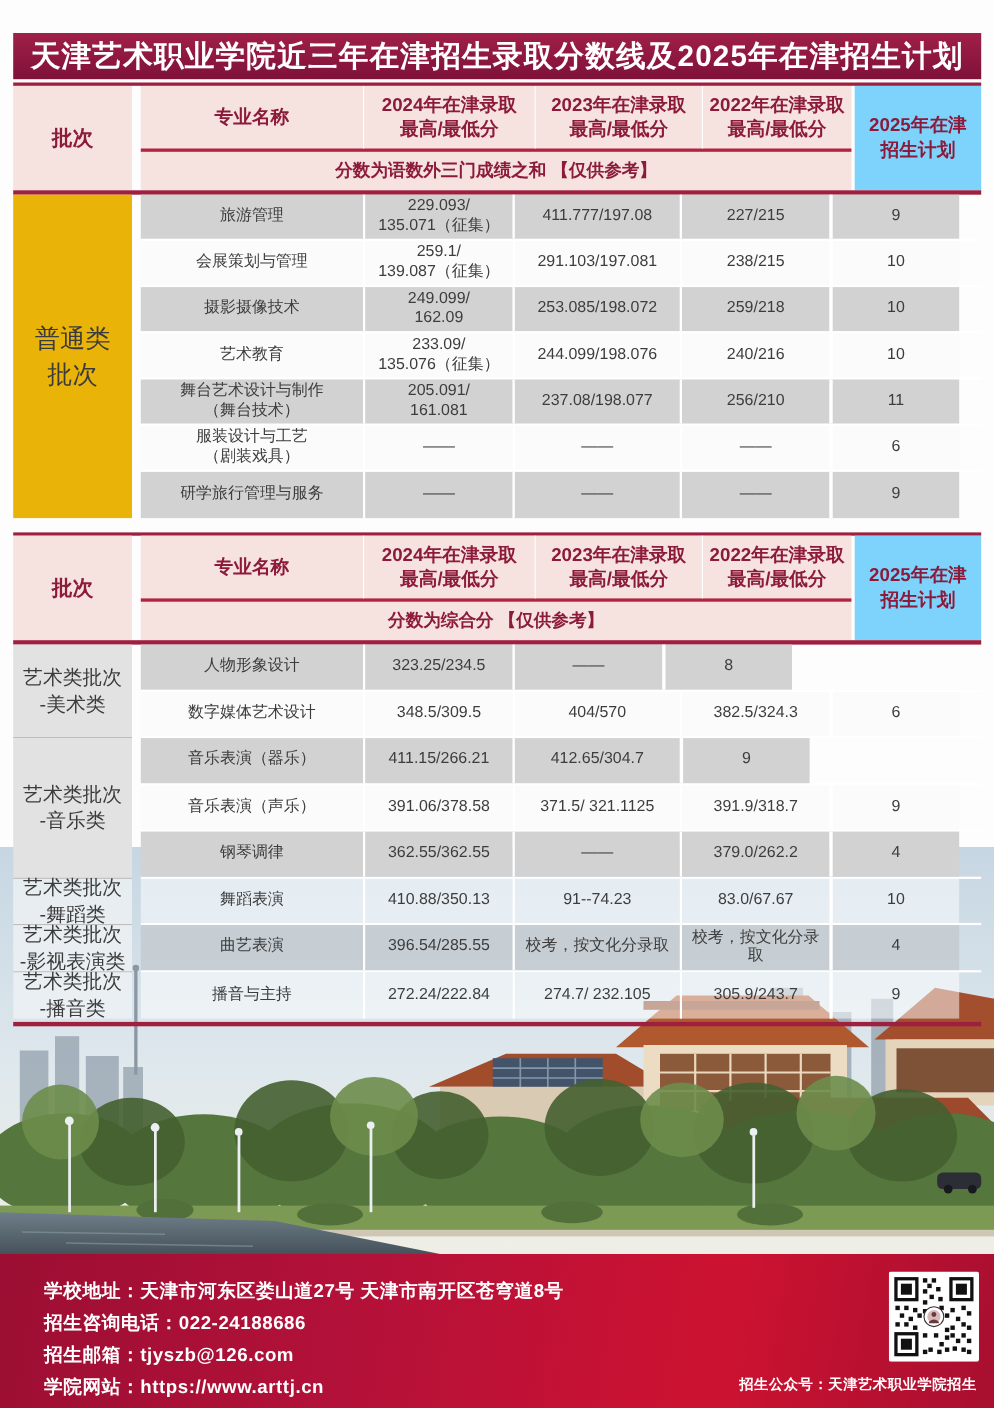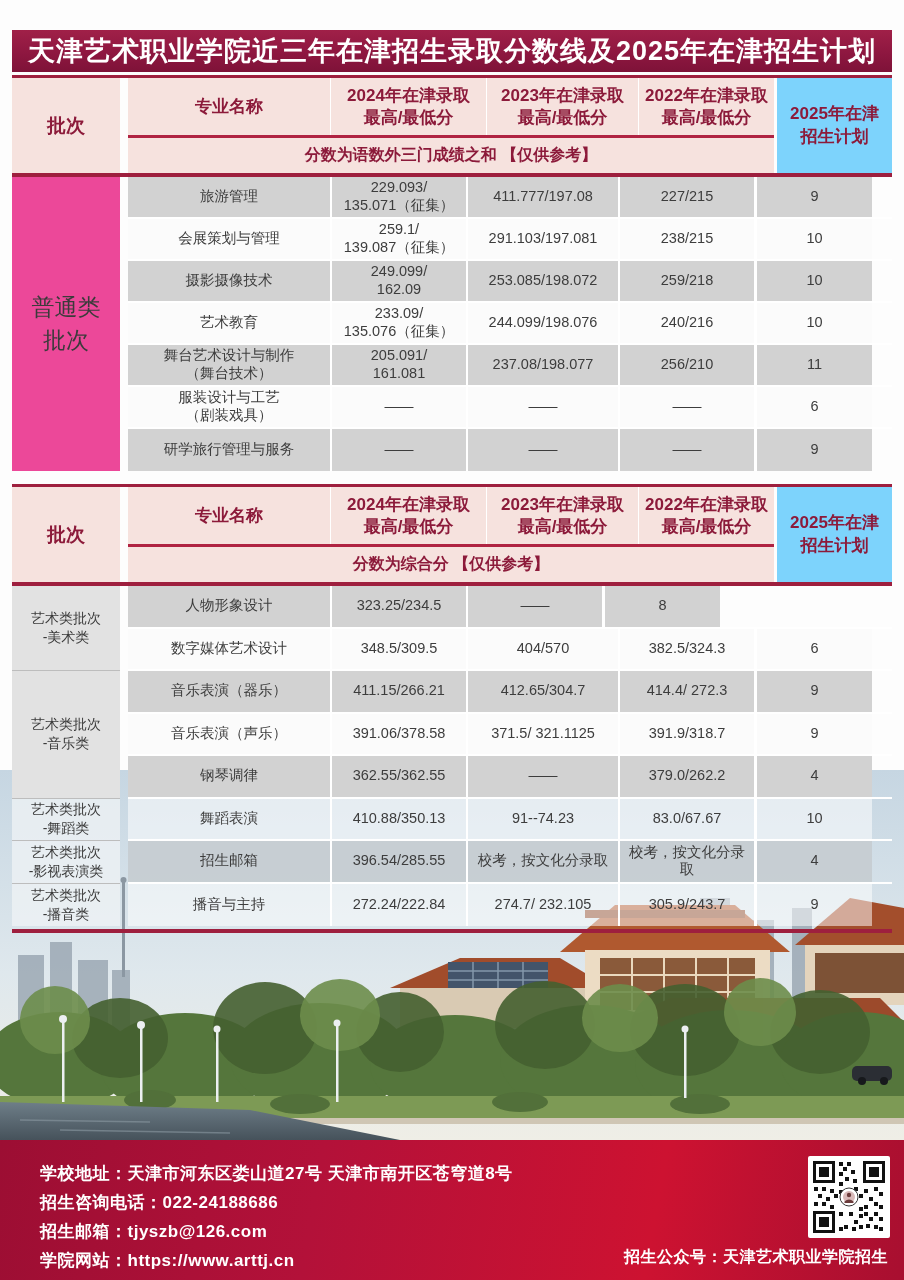--- a/index.html
+++ b/index.html
@@ -53,27 +53,27 @@
   .t2 .thead { top:3px; }
   .t2 .rule-mid { top:98px; }
   .t2 .rule-bottom { top:445px; }
 
   .tbody { position:absolute; left:0; width:880px; }
   .t1 .tbody { top:99px; height:294px; }
   .t2 .tbody { top:102px; height:340px; }
 
   .batch-col {
     position:absolute; left:0; top:0; width:108px; height:100%;
-    background:#ec4899; color:#3b3b3b;
+    background:#eab308; color:#3b3b3b;
     display:flex; align-items:center; justify-content:center; text-align:center;
   }
   .t1 .batch-col { font-size:23px; line-height:1.45; }
   .batch-groups { position:absolute; left:0; top:0; width:108px; height:100%; display:flex; flex-direction:column; }
   .batch-group {
-    background:#e2e2e2; color:#3b3b3b; font-size:14px; line-height:1.35; text-align:center;
+    background:#e2e2e2; color:#3b3b3b; font-size:18px; line-height:1.35; text-align:center;
     display:flex; align-items:center; justify-content:center; border-bottom:1px solid #bdbdbd;
   }
   .batch-group:last-child { border-bottom:none; }
   .bg-h85 { height:85px; } .bg-h128 { height:127.5px; } .bg-h42 { height:42.5px; }
   .batch-group.glass { background:rgba(238,242,245,0.78); }
 
   .rows { position:absolute; left:116px; top:0; width:764px; }
   .row { display:flex; width:764px; border-bottom:2px solid #fff; }
   .t1 .row { height:42px; } .t2 .row { height:42.5px; }
   .row:last-child { border-bottom:none; }
@@ -94,21 +94,21 @@
 
   
   .footer {
     position:absolute; left:0; top:1140px; width:904px; height:140px; z-index:4;
     background:linear-gradient(100deg,#9c0e33 0%,#b31139 35%,#cd1231 72%,#a80f30 100%);
     color:#fff;
   }
   .footer-lines { position:absolute; left:40px; top:20px; display:flex; flex-direction:column; gap:2px; }
   .footer-line { font-size:17px; font-weight:bold; line-height:27px; letter-spacing:0.5px; }
   .qr { position:absolute; right:14px; top:16px; width:82px; height:82px; }
-  .wechat { position:absolute; right:16px; bottom:12px; font-size:16px; font-weight:bold; letter-spacing:0.5px; }
+  .wechat { position:absolute; right:16px; bottom:12px; font-size:13px; font-weight:bold; letter-spacing:0.5px; }
 </style>
 </head>
 <body>
 
 <svg class="photo" viewBox="0 0 904 370" preserveAspectRatio="none">
   <defs>
     <linearGradient id="sky" x1="0" y1="0" x2="0" y2="1">
       <stop offset="0" stop-color="#c6d6e2"></stop>
         <stop offset="0.55" stop-color="#dfe8ed"></stop>
         <stop offset="1" stop-color="#efeee6"></stop>
@@ -354,21 +354,20 @@
         <div class="cell c-major pre">数字媒体艺术设计</div>
         <div class="cell c-y24">348.5/309.5</div>
         <div class="cell c-y23">404/570</div>
         <div class="cell c-y22">382.5/324.3</div>
         <div class="cell c-plan">6</div>
       </div>
       <div class="row r-gray">
         <div class="cell c-major pre">音乐表演（器乐）</div>
         <div class="cell c-y24">411.15/266.21</div>
         <div class="cell c-y23">412.65/304.7</div>
-        <div class="cell c-y22">414.4/ 272.3</div>
         <div class="cell c-plan">9</div>
       </div>
       <div class="row r-white">
         <div class="cell c-major pre">音乐表演（声乐）</div>
         <div class="cell c-y24">391.06/378.58</div>
         <div class="cell c-y23">371.5/ 321.1125</div>
         <div class="cell c-y22">391.9/318.7</div>
         <div class="cell c-plan">9</div>
       </div>
       <div class="row r-gray">
@@ -379,21 +378,21 @@
         <div class="cell c-plan">4</div>
       </div>
       <div class="row r-glass-white">
         <div class="cell c-major pre">舞蹈表演</div>
         <div class="cell c-y24">410.88/350.13</div>
         <div class="cell c-y23">91--74.23</div>
         <div class="cell c-y22">83.0/67.67</div>
         <div class="cell c-plan">10</div>
       </div>
       <div class="row r-glass-gray">
-        <div class="cell c-major pre">招生邮箱</div>
+        <div class="cell c-major pre">曲艺表演</div>
         <div class="cell c-y24">396.54/285.55</div>
         <div class="cell c-y23">校考，按文化分录取</div>
         <div class="cell c-y22">校考，按文化分录取</div>
         <div class="cell c-plan">4</div>
       </div>
       <div class="row r-glass-white">
         <div class="cell c-major pre">播音与主持</div>
         <div class="cell c-y24">272.24/222.84</div>
         <div class="cell c-y23">274.7/ 232.105</div>
         <div class="cell c-y22">305.9/243.7</div>

